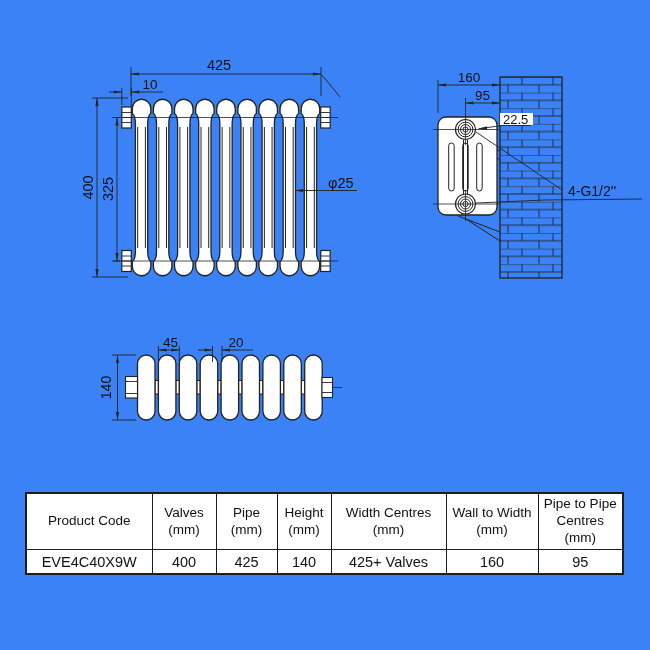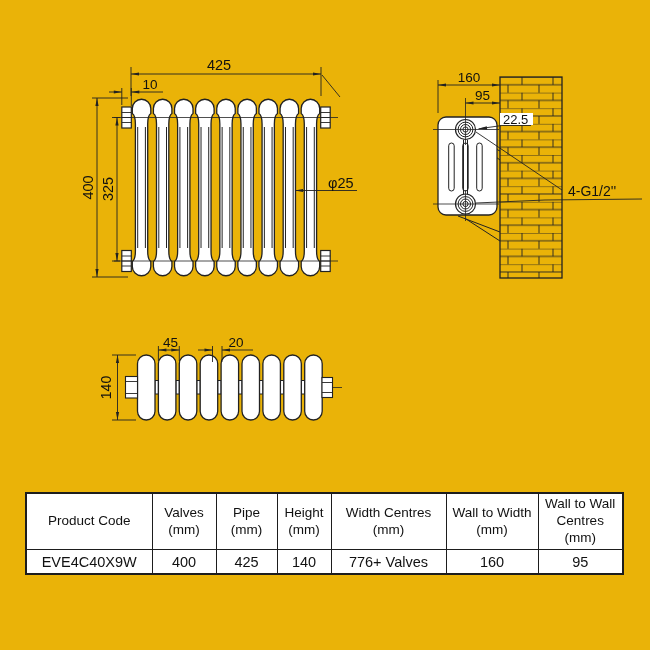--- a/index.html
+++ b/index.html
@@ -1,16 +1,16 @@
 <!DOCTYPE html>
 <html><head>
 <meta charset="utf-8">
 <style>
   html,body{margin:0;padding:0;background:#ffffff;}
-  #canvas{position:relative;width:650px;height:650px;background:#eab308;overflow:hidden;
+  #canvas{position:relative;width:650px;height:650px;background:#3b82f6;overflow:hidden;
           font-family:"Liberation Sans", sans-serif;}
   svg{position:absolute;left:0;top:0;}
   svg text{font-family:"Liberation Sans", sans-serif;fill:#111;}
   .dim{font-size:13.5px;}
   .dimL{font-size:14.5px;}
   table.spec{position:absolute;left:25px;top:492px;width:597px;border-collapse:collapse;
              table-layout:fixed;background:#fff;}
   table.spec,table.spec th,table.spec td{border:1.5px solid #1d1d1d;}
   table.spec{border:2px solid #1d1d1d;}
   table.spec th{font-weight:normal;font-size:13.5px;line-height:1.25;text-align:center;
@@ -256,29 +256,29 @@
         <col style="width:85px">
   </colgroup>
   <thead>
     <tr>
       <th>Product Code</th>
       <th>Valves (mm)</th>
       <th>Pipe (mm)</th>
       <th>Height (mm)</th>
       <th>Width Centres (mm)</th>
       <th>Wall to Width (mm)</th>
-      <th>Wall to Wall Centres (mm)</th>
+      <th>Pipe to Pipe Centres (mm)</th>
     </tr>
   </thead>
   <tbody>
     <tr>
       <td>EVE4C40X9W</td>
       <td>400</td>
       <td>425</td>
       <td>140</td>
-      <td>776+ Valves</td>
+      <td>425+ Valves</td>
       <td>160</td>
       <td>95</td>
     </tr>
   </tbody>
 </table>
 
 </div>
 
 </body></html>

